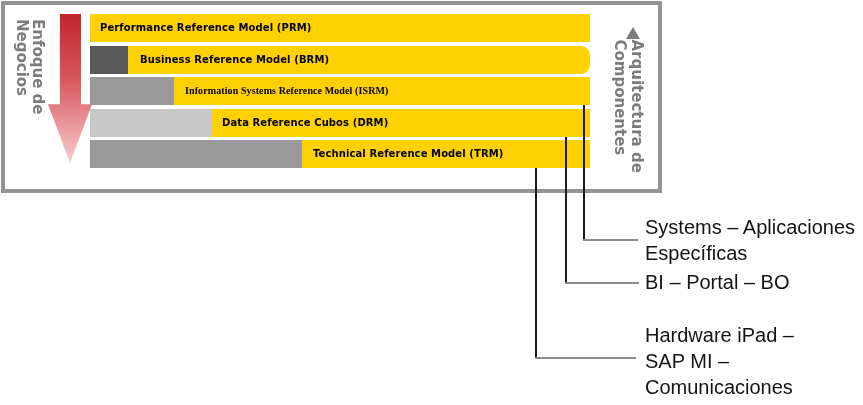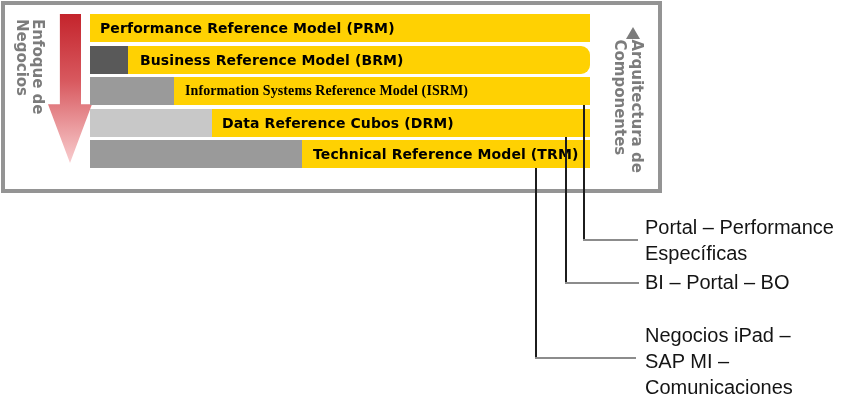--- a/index.html
+++ b/index.html
@@ -28,21 +28,21 @@
   .arrow-down{
     position:absolute;left:48px;top:14px;width:44px;height:149px;z-index:1;
     background:linear-gradient(180deg,#c4242c 0%,#d8595f 45%,#eda4a7 80%,#f8ccce 100%);
     clip-path:polygon(27% 0,75% 0,75% 60.5%,100% 60.5%,50% 100%,0 60.5%,27% 60.5%);
   }
   
   .bar{position:absolute;left:90px;width:500px;height:28px;background:#ffd102;z-index:2;}
   .b0{top:14px}.b1{top:46px}.b2{top:77px}.b3{top:109px}.b4{top:140px}
   .lead{position:absolute;left:0;top:0;height:28px;width:0;}
   .bar-label{
-    position:absolute;top:0;line-height:28px;font-size:14px;font-weight:bold;
+    position:absolute;top:0;line-height:28px;font-size:10px;font-weight:bold;
     color:#000;white-space:nowrap;letter-spacing:0.1px;text-align:center;
   }
   
   .cline{position:absolute;z-index:5;}
   .vline{width:2px;background:#1c1c1c;}
   .hline{height:2px;background:#8c8c8c;}
   .v1{left:583px;top:105px;height:136px;}
   .h1{left:583px;top:239px;width:55px;}
   .v2{left:565px;top:137px;height:146px;}
   .h2{left:565px;top:282px;width:74px;}
@@ -97,25 +97,25 @@
   </div>
 
   <div class="cline vline v1"></div>
   <div class="cline hline h1"></div>
   <div class="cline vline v2"></div>
   <div class="cline hline h2"></div>
   <div class="cline vline v3"></div>
   <div class="cline hline h3"></div>
 
   <div class="note n1">
-    <div>Portal – Performance</div>
+    <div>Systems – Aplicaciones</div>
     <div>Específicas</div>
   </div>
   <div class="note n2">
     <div>BI – Portal – BO</div>
   </div>
   <div class="note n3">
-    <div>Negocios iPad –</div>
+    <div>Hardware iPad –</div>
     <div>SAP MI –</div>
     <div>Comunicaciones</div>
   </div>
 
 </div>
 
 </body></html>

